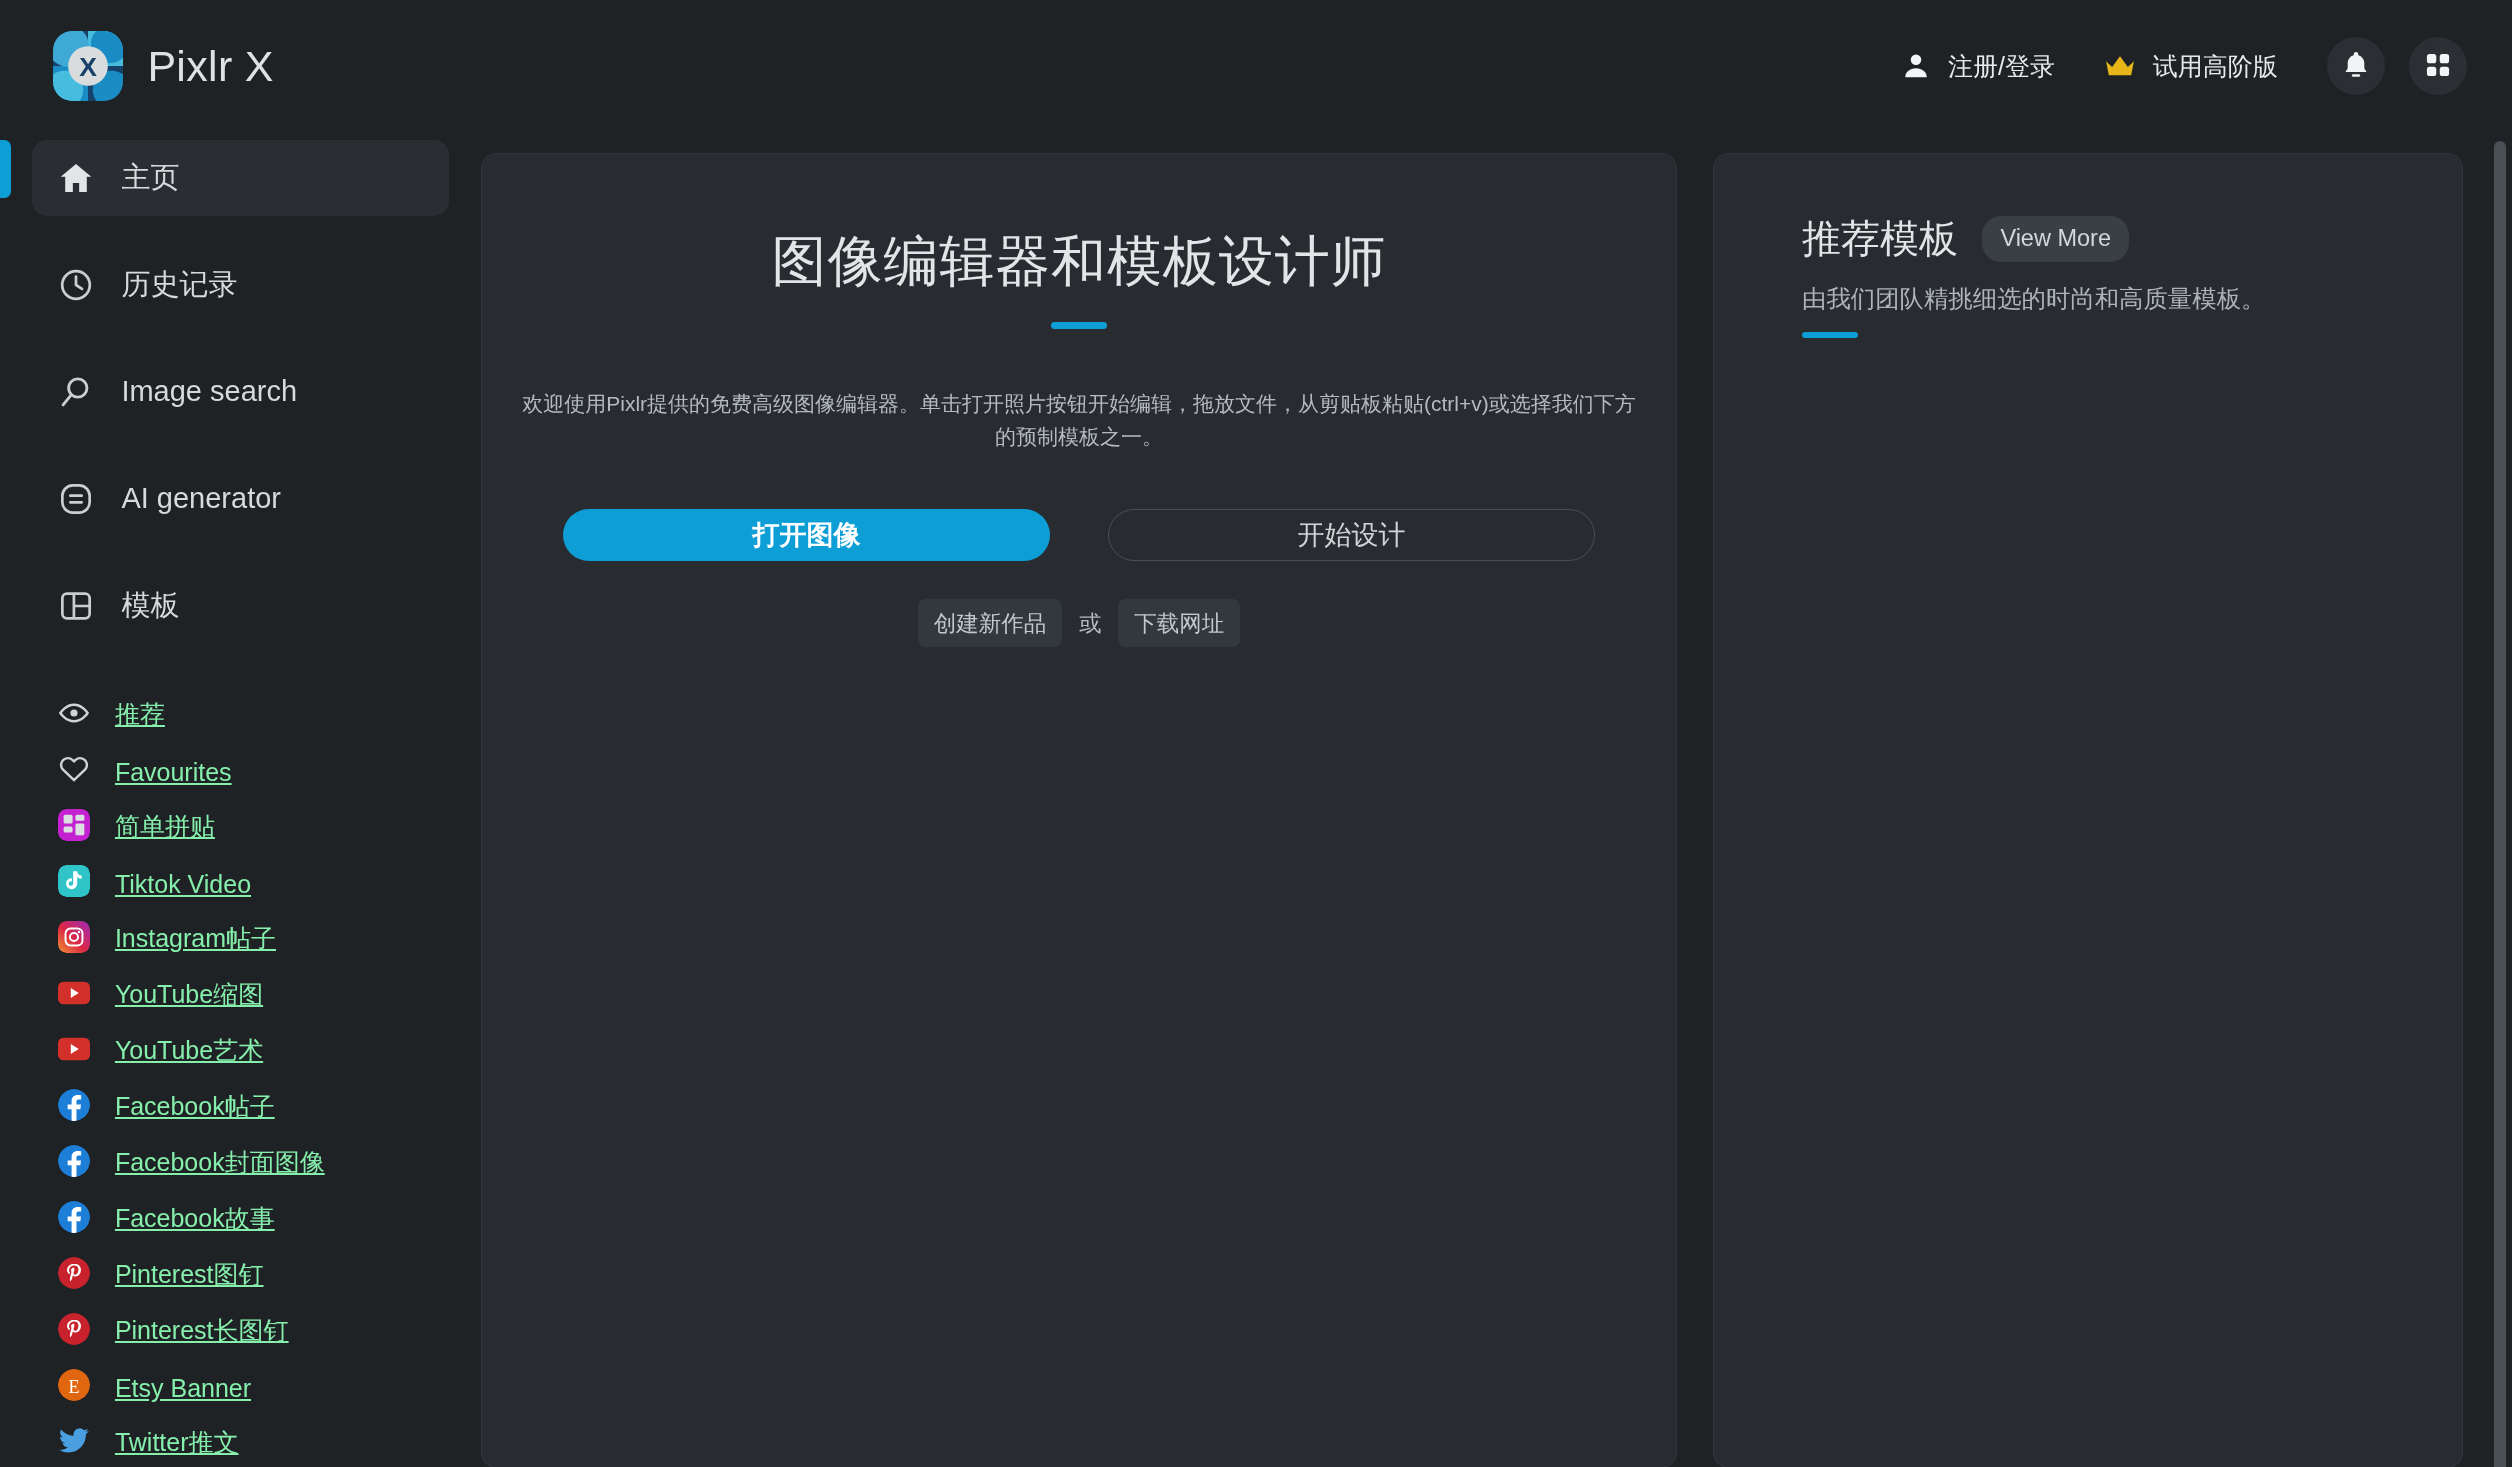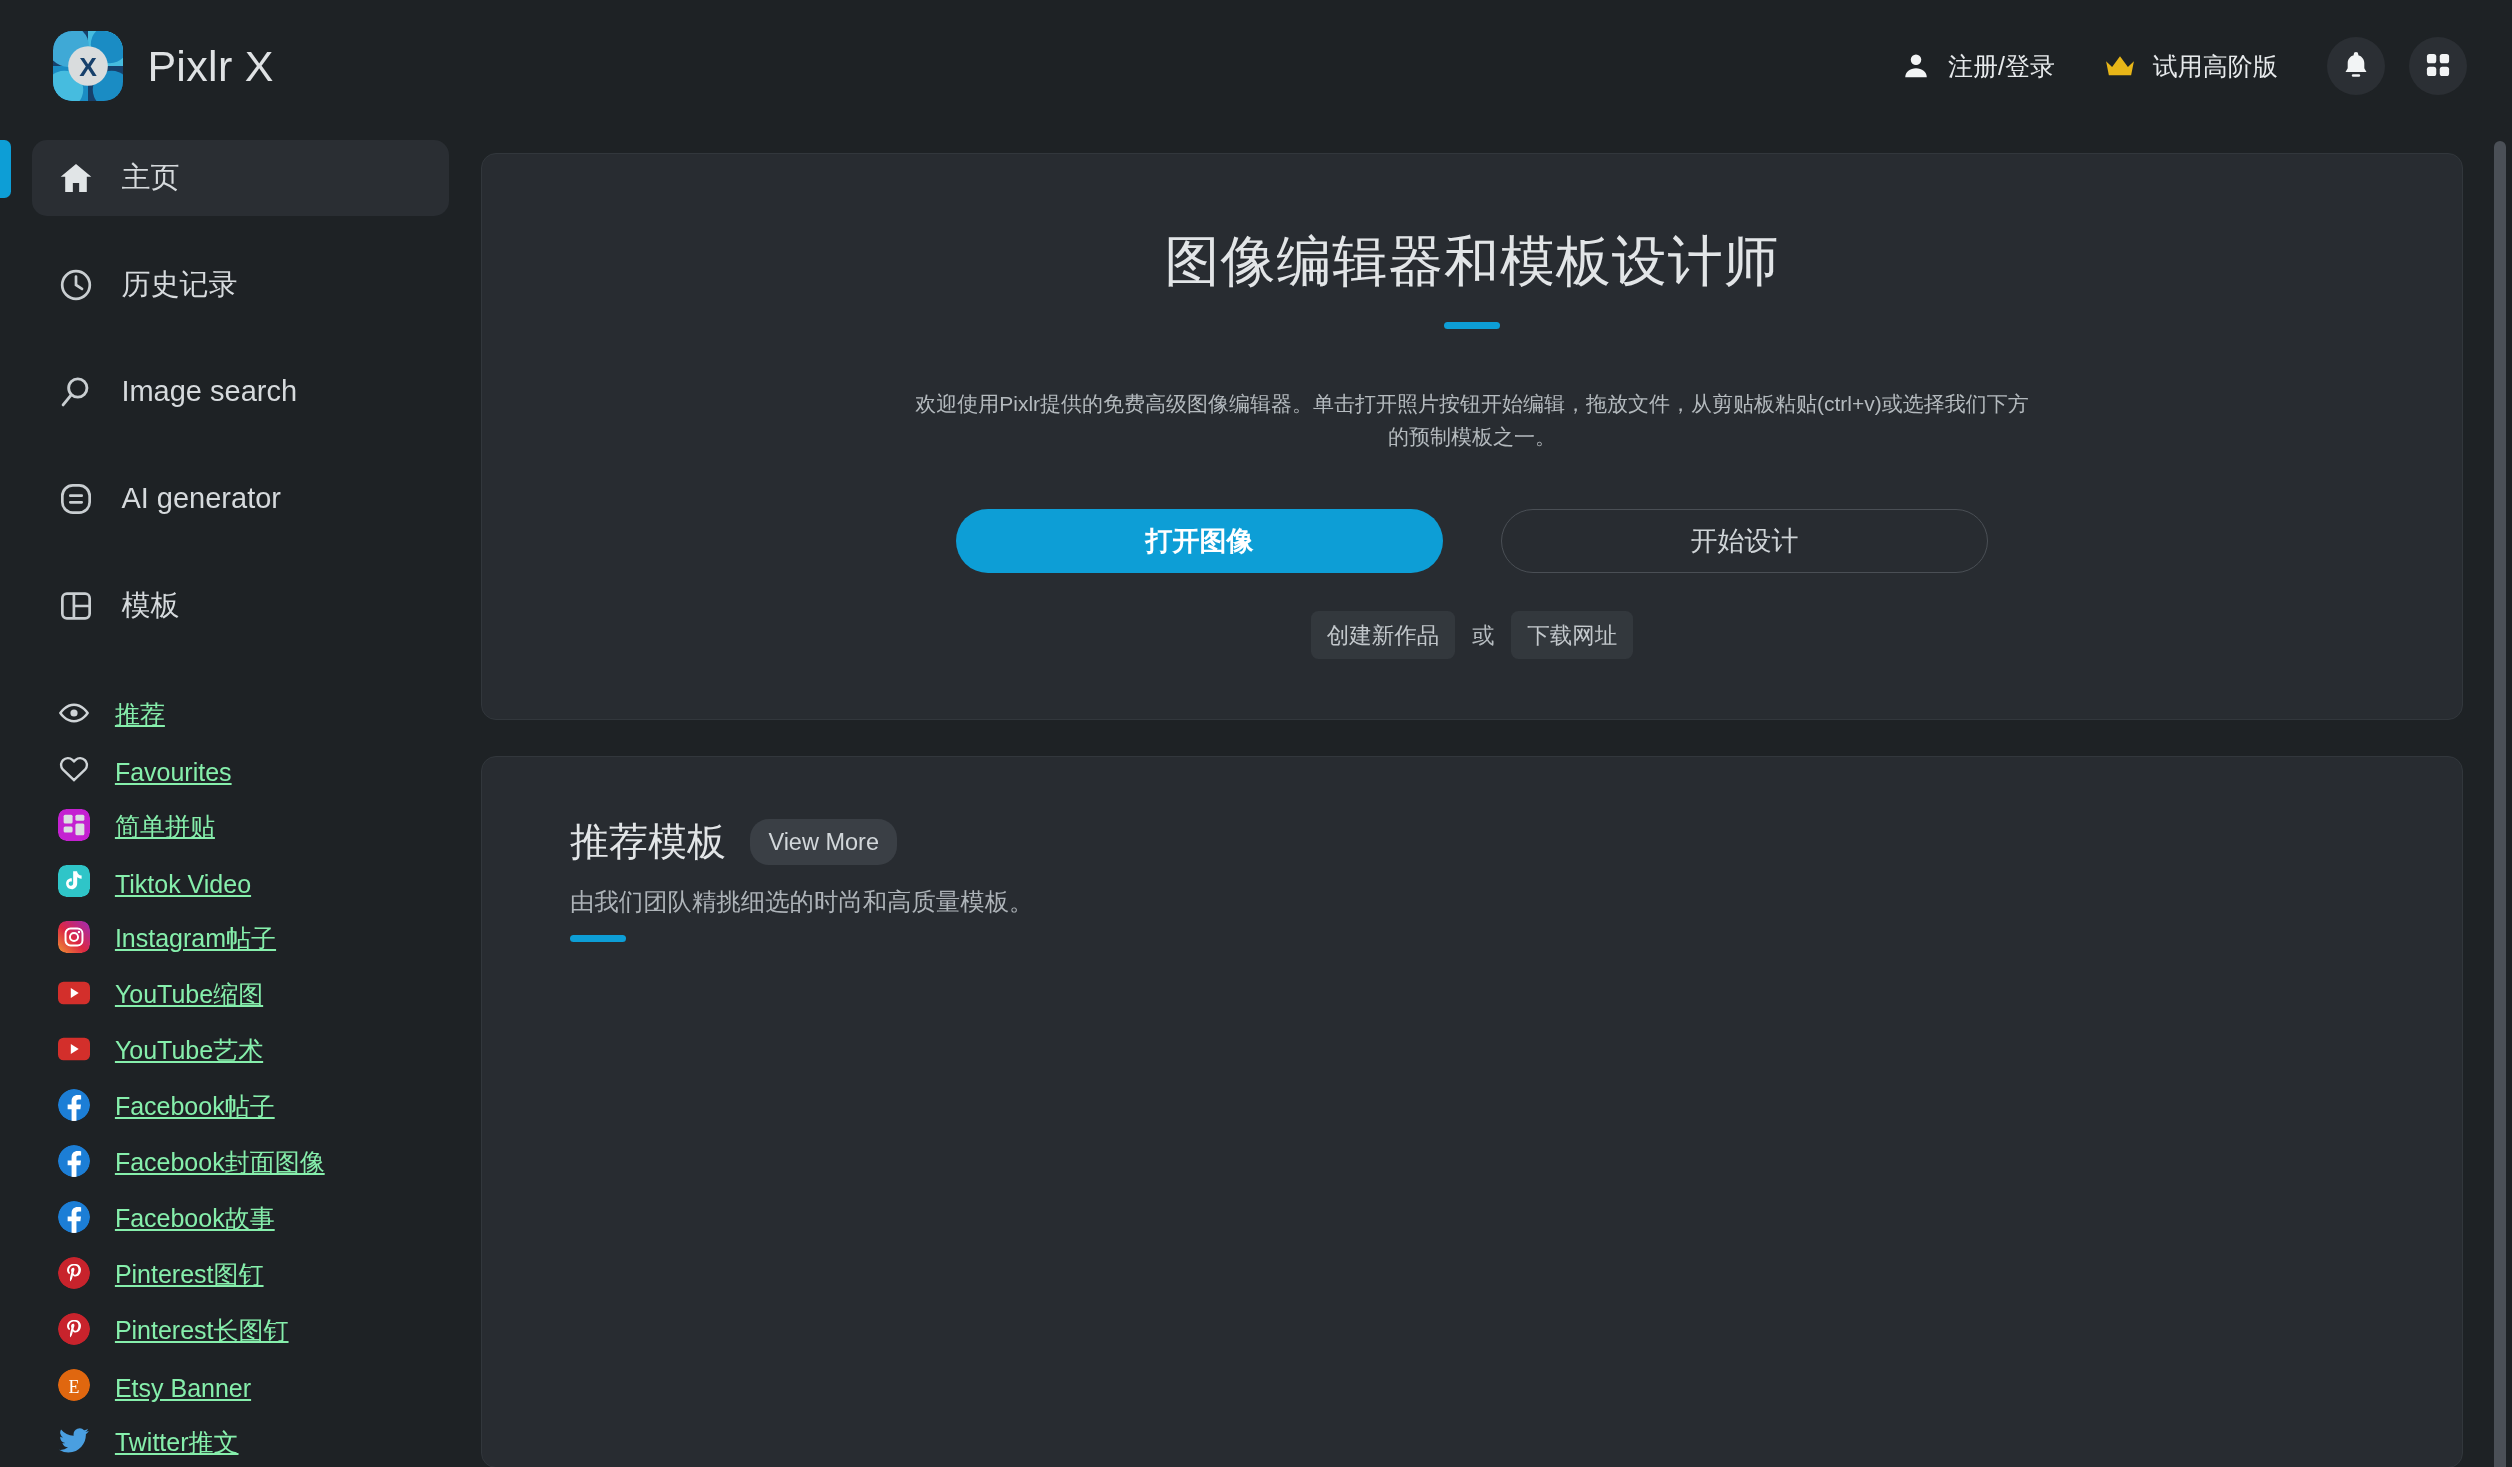--- a/index.html
+++ b/index.html
@@ -72,38 +72,38 @@
     color:#86efac; font-size:25px; cursor:pointer;text-decoration:underline;
   }
   .sub-item .sub-ico { width:36px; flex:0 0 36px; height:36px; display:flex; align-items:center; justify-content:center; }
   .bico { width:32px; height:32px; border-radius:8.5px; display:block; }
   .bico-c { width:32px; height:32px; border-radius:50%; display:block; }
 
   
   .main {
     flex:1 1 auto; min-width:0;
     padding:20.7px 49px 0 0;
-    display:flex; flex-direction:column; gap:36px;
+    display:flex; flex-direction:row; gap:36px;
     overflow:hidden;
   }
   .card {
     background:#282c31;
     border:0.9px solid #32373c;
     border-radius:15px;
   }
   .hero { padding:71px 38px 60px; text-align:center; flex:0 0 auto; }
   .hero-title { font-size:55px; color:#e2e5e7; font-weight:400; letter-spacing:0.9px; }
   .accent-bar { width:56px; height:6.6px; border-radius:3.8px; background:#0d9ed6; margin:23.5px auto 0; }
   .hero-desc {
     margin:58px auto 0; max-width:1118px;
     font-size:21px; line-height:1.58; color:#b4babe; text-align:center;
   }
   .hero-btns { margin-top:56px; display:flex; justify-content:center; gap:58px; }
   .btn {
-    height:64px; min-width:487px; border-radius:35px;
+    height:52px; min-width:487px; border-radius:35px;
     display:flex; align-items:center; justify-content:center;
     font-size:27px; cursor:pointer; border:none; font-weight:700;
     font-family:Liberation Sans, sans-serif;
   }
   .btn-primary { background:#0d9ed6; color:#ffffff; }
   .btn-outline { background:transparent; color:#cfd4d7; border:1.9px solid #4a4f55; font-weight:400; }
   .hero-links { margin-top:38px; display:flex; justify-content:center; align-items:center; gap:13px; }
   .chip {
     background:#33383d; color:#c3c8cc; font-size:22.5px;
     padding:8.5px 16px; border-radius:7.5px; cursor:pointer;

